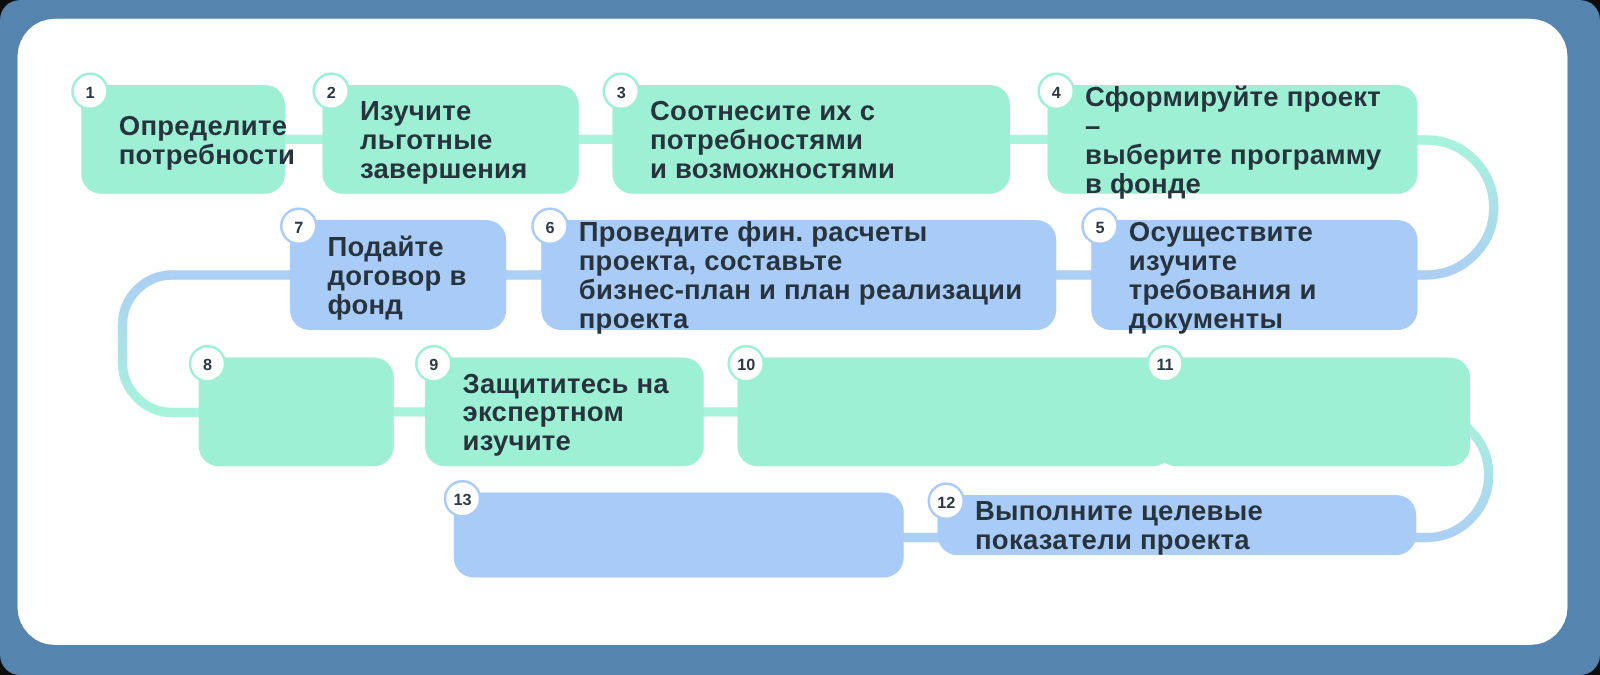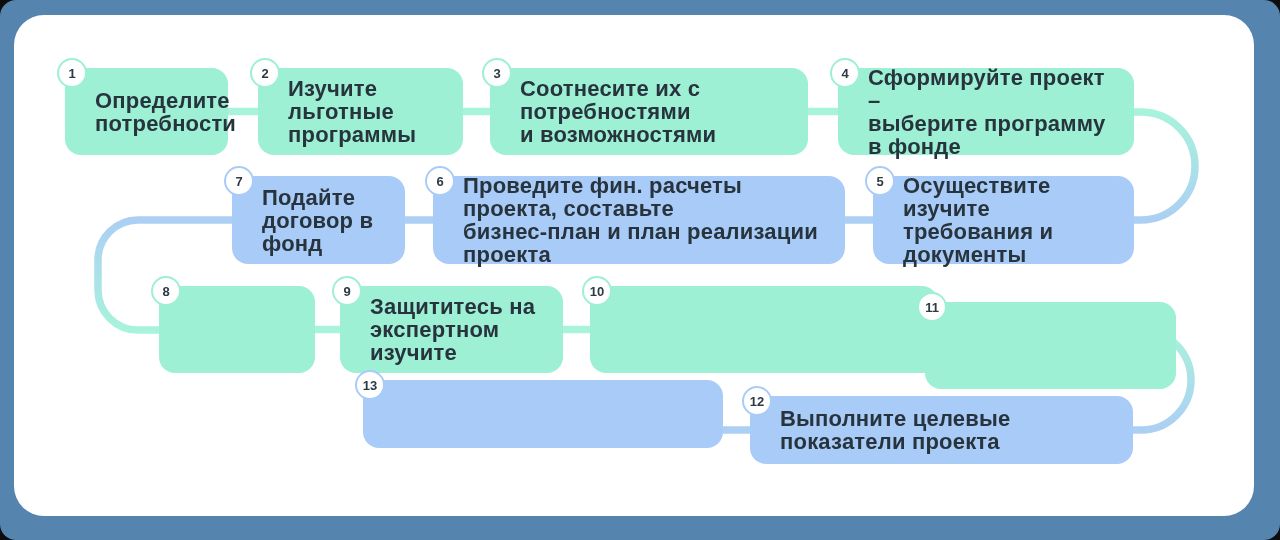--- a/index.html
+++ b/index.html
@@ -63,23 +63,23 @@
   .s1  { left:65px;  top:68px;  width:163px; height:87px; }
   .s2  { left:258px; top:68px;  width:205px; height:87px; }
   .s3  { left:490px; top:68px;  width:318px; height:87px; }
   .s4  { left:838px; top:68px;  width:296px; height:87px; }
   .s5  { left:873px; top:176px; width:261px; height:88px; }
   .s6  { left:433px; top:176px; width:412px; height:88px; }
   .s7  { left:232px; top:176px; width:173px; height:88px; }
   .s8  { left:159px; top:286px; width:156px; height:87px; }
   .s9  { left:340px; top:286px; width:223px; height:87px; }
   .s10 { left:590px; top:286px; width:348px; height:87px; }
-  .s11 { left:925px; top:286px; width:251px; height:87px;margin-top:16px; }
-  .s12 { left:750px; top:396px; width:383px; height:68px; }
-  .s13 { left:363px; top:380px; width:360px; height:68px; }
+  .s11 { left:925px; top:286px; width:251px; height:87px; }
+  .s12 { left:750px; top:396px; width:383px; height:48px; }
+  .s13 { left:363px; top:394px; width:360px; height:68px; }
 </style>
 </head>
 <body>
 
 <div class="frame">
   <div class="card"></div>
 
   <svg class="connectors" viewBox="0 0 1280 540">
     <defs>
       <linearGradient id="g-r1" gradientUnits="userSpaceOnUse" x1="0" y1="112" x2="0" y2="220">
@@ -117,21 +117,21 @@
   </svg>
 
   <div class="step g s1">
     <span class="badge">1</span>
     <span class="step-text">Определите
 потребности</span>
   </div>
   <div class="step g s2">
     <span class="badge">2</span>
     <span class="step-text">Изучите льготные
-программы</span>
+завершения</span>
   </div>
   <div class="step g s3">
     <span class="badge">3</span>
     <span class="step-text">Соотнесите их с потребностями
 и возможностями</span>
   </div>
   <div class="step g s4">
     <span class="badge">4</span>
     <span class="step-text">Сформируйте проект –
 выберите программу в фонде</span>

